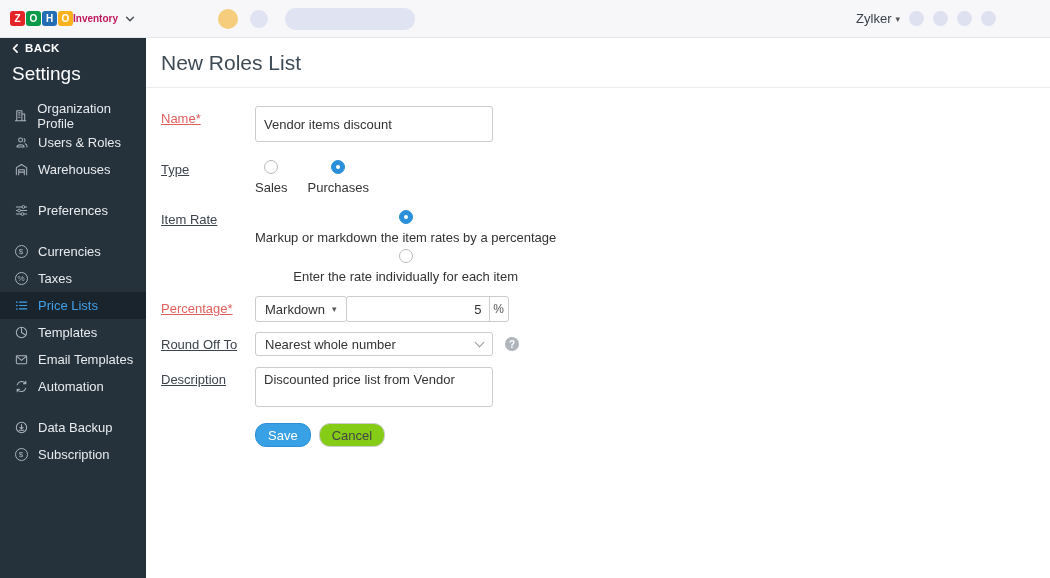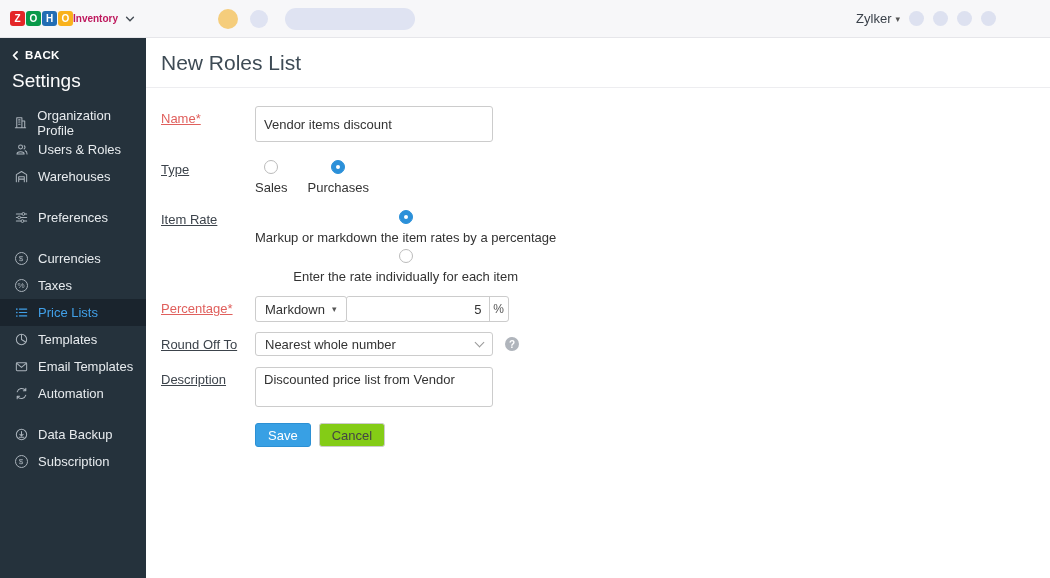--- a/index.html
+++ b/index.html
@@ -30,21 +30,21 @@
   .avatar { width:26px; height:26px; border-radius:50%; margin-left:14px; cursor:pointer;
     background:
       radial-gradient(circle at 50% 36%, #cf9f7e 0 31%, rgba(0,0,0,0) 32%),
       radial-gradient(circle at 50% 88%, #b9straight 0 0, rgba(0,0,0,0) 0),
       radial-gradient(circle at 50% 90%, #a8764f 0 30%, rgba(0,0,0,0) 31%),
       #e84f62; }
 
   
   .sidebar { position:absolute; top:38px; left:0; width:146px; height:540px;
     background:#25323c; color:#e7ebee; }
-  .back-link { display:flex; align-items:center; gap:4px; padding:11px 0 0 10px;
+  .back-link { display:flex; align-items:center; gap:4px; padding:4px 0 0 10px;
     font-size:11.5px; font-weight:700; letter-spacing:.4px; color:#fff; cursor:pointer; }
   .sb-title { font-size:19px; color:#fdfdfd; padding:9px 0 0 12px; font-weight:400; }
   .sb-nav { margin-top:17px; }
   .sb-item { display:flex; align-items:center; height:27px; padding-left:13px;
     font-size:13px; font-weight:500; color:#e7ebee; cursor:pointer; }
   .sb-item .ic { width:16px; display:flex; justify-content:center; margin-right:9px; }
   .sb-item.active { background:#1a242d; color:#41a0e8; }
   .sb-item.gap { margin-top:14px; }
   .circ-ic { width:13px; height:13px; border:1px solid #aab3bb; border-radius:50%;
     font-size:8px; color:#aab3bb; display:flex; align-items:center; justify-content:center; line-height:1; }
@@ -90,21 +90,21 @@
     transform:rotate(45deg); margin-top:-4px; }
   .help-dot { width:14px; height:14px; border-radius:50%; background:#b0b5bc; color:#fff;
     font-size:10px; font-weight:bold; display:flex; align-items:center; justify-content:center;
     margin:5px 0 0 12px; cursor:pointer; }
 
   .desc-row { margin-bottom:16px; }
   .desc-area { width:238px; height:40px; border:1px solid #ccc; border-radius:3px;
     padding:4px 8px; font-size:13px; color:#333; font-family:inherit; resize:none; }
 
   .btn-row { display:flex; margin-left:94px; gap:8px; }
-  .btn { height:24px; font-size:13px; border-radius:3px; padding:0 12px; cursor:pointer; font-family:inherit; }
+  .btn { height:24px; font-size:13px; border-radius:11px; padding:0 12px; cursor:pointer; font-family:inherit; }
   .btn-save { background:#38a0e4; border:1px solid #2c90d4; color:#fff; }
   .btn-cancel { background:#84cc16; border:1px solid #ccc; color:#444; }
 
   svg { display:block; }
 </style>
 </head>
 <body>
 
 <div class="topbar">
   <div class="logo-wrap">

